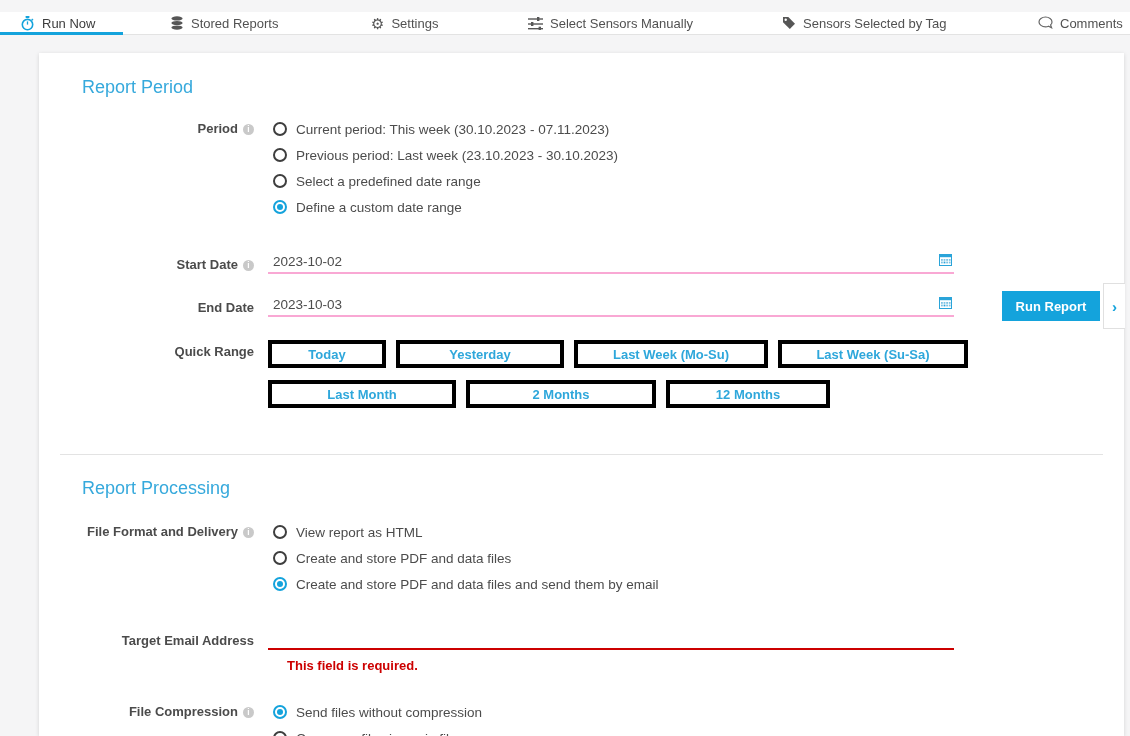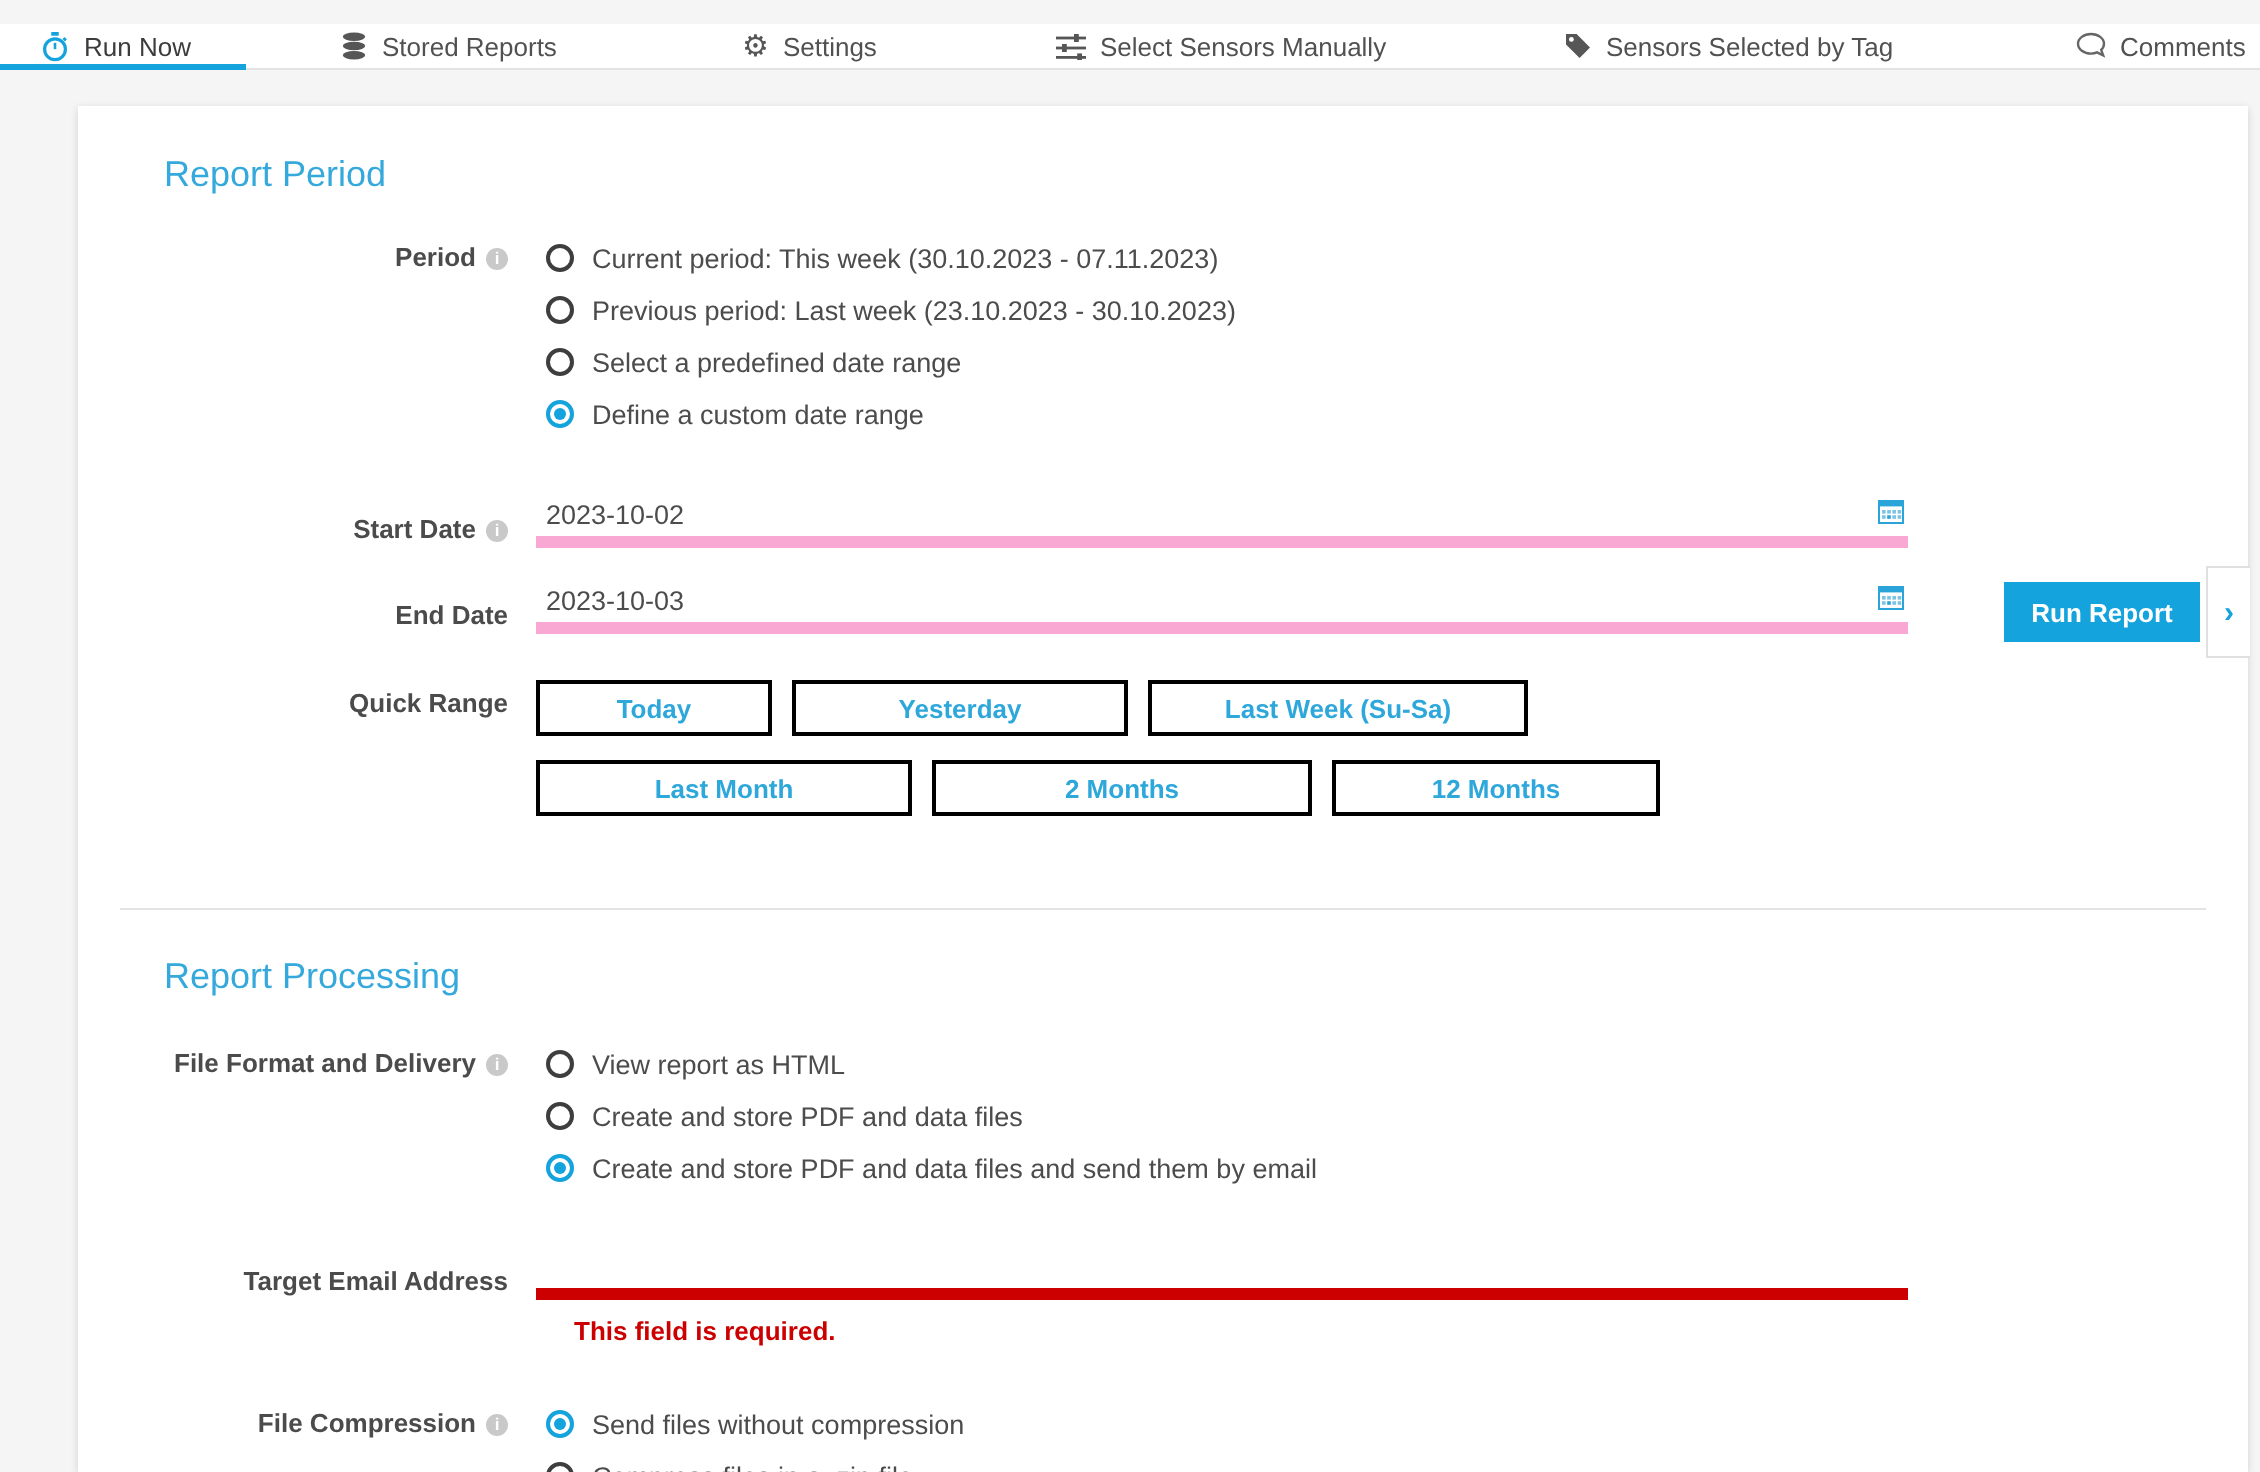--- a/index.html
+++ b/index.html
@@ -78,37 +78,37 @@
   }
   .radio.selected { border-color: #14a3dc; }
   .radio.selected::after {
     content: ''; position: absolute; left: 2px; top: 2px;
     width: 6px; height: 6px; border-radius: 50%; background: #14a3dc;
   }
 
   
   .field {
     width: 686px; height: 21px;
-    border-bottom: 6px solid #f9a8d4;
+    border-bottom: 2px solid #f9a8d4;
     display: flex; align-items: flex-end; justify-content: space-between;
     padding: 0 2px 3px 5px;
     font-size: 13.5px; color: #4c4c4c; cursor: text;
   }
   .field.error-field { border-bottom-color: #cc0000; }
   .cal { flex: none; cursor: pointer; }
 
   .error-msg {
     margin: 7px 0 0 248px;
     font-size: 13px; font-weight: 700; color: #cc0000;
   }
 
   
   .qr-row { display: flex; gap: 10px; margin-bottom: 12px; padding-left: 0; }
   .qr {
-    border: 2px solid #000000; background: #fff;
+    border: 4px solid #000000; background: #fff;
     height: 28px;
     display: flex; align-items: center; justify-content: center;
     font-size: 13px; font-weight: 700; color: #2ea7db;
     cursor: pointer;
     font-family: "Liberation Sans", "DejaVu Sans", sans-serif;
   }
   .w118{width:118px}.w140{width:168px}.w194{width:194px}.w190{width:190px}
   .w166{width:188px}.w158{width:190px}.w154{width:154px}.w164{width:164px}
 
   .divider { border-top: 1px solid #e3e3e3; margin: 34px 21px 0 21px; }
@@ -280,20 +280,21 @@
   </div>
 
   <div class="row" style="margin-top:22px">
     <div class="label-col fl">
       <span>Quick Range</span>
     </div>
     <div>
       <div class="qr-row">
         <button class="qr w118">Today</button>
         <button class="qr w140">Yesterday</button>
+        <button class="qr w194">Last Week (Mo-Su)</button>
         <button class="qr w190">Last Week (Su-Sa)</button>
       </div>
       <div class="qr-row">
         <button class="qr w166">Last Month</button>
         <button class="qr w158">2 Months</button>
         <button class="qr w164">12 Months</button>
       </div>
     </div>
   </div>
 

